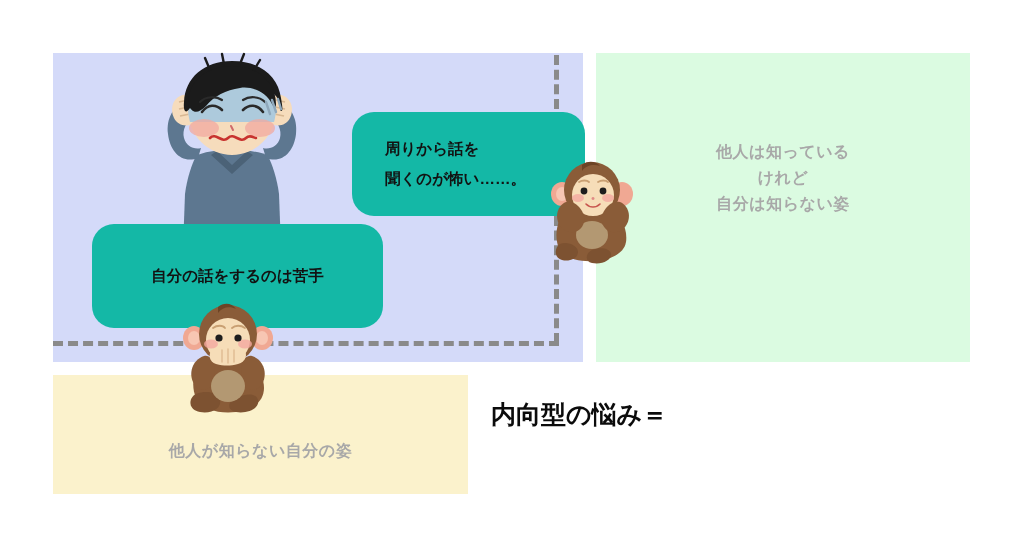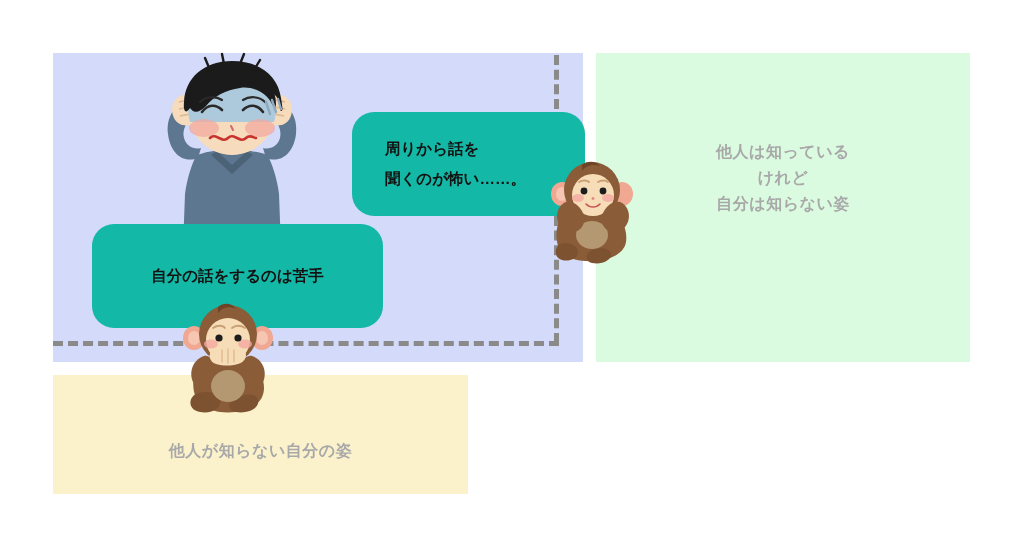--- a/index.html
+++ b/index.html
@@ -233,15 +233,16 @@
         <path d="M52 48 L52 60"></path>
     </g>
   </svg>
 
   <div class="quad-label" id="label-green">他人は知っている
 けれど
 自分は知らない姿</div>
   <div class="quad-label" id="label-yellow">他人が知らない自分の姿</div>
 
   <div id="conclusion">
+    <div id="conclusion-head">内向型の悩み＝</div>
   </div>
 
 </div>
 
 </body></html>

